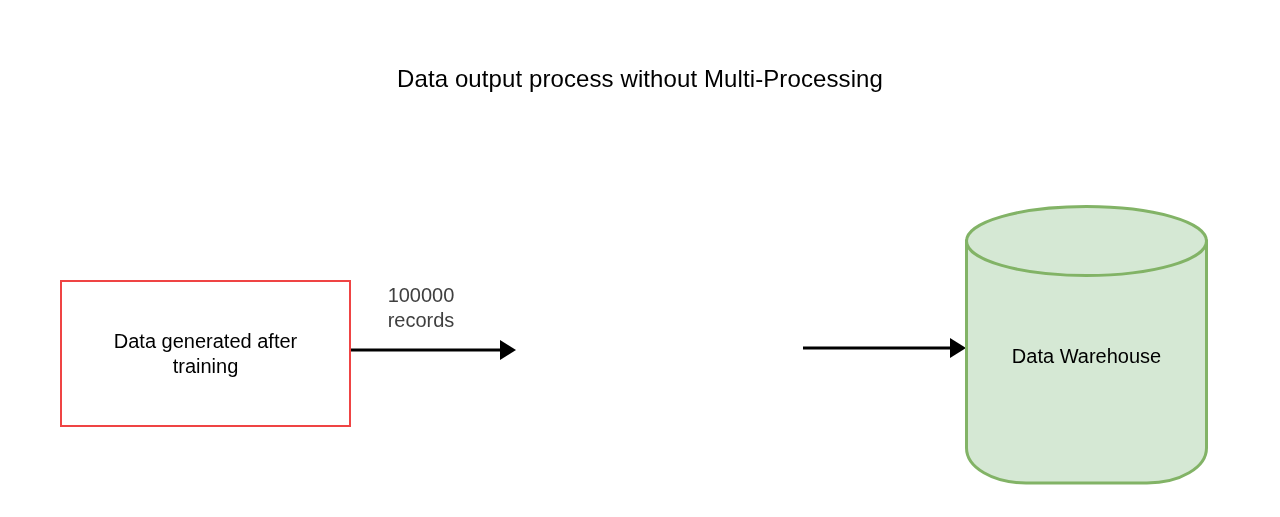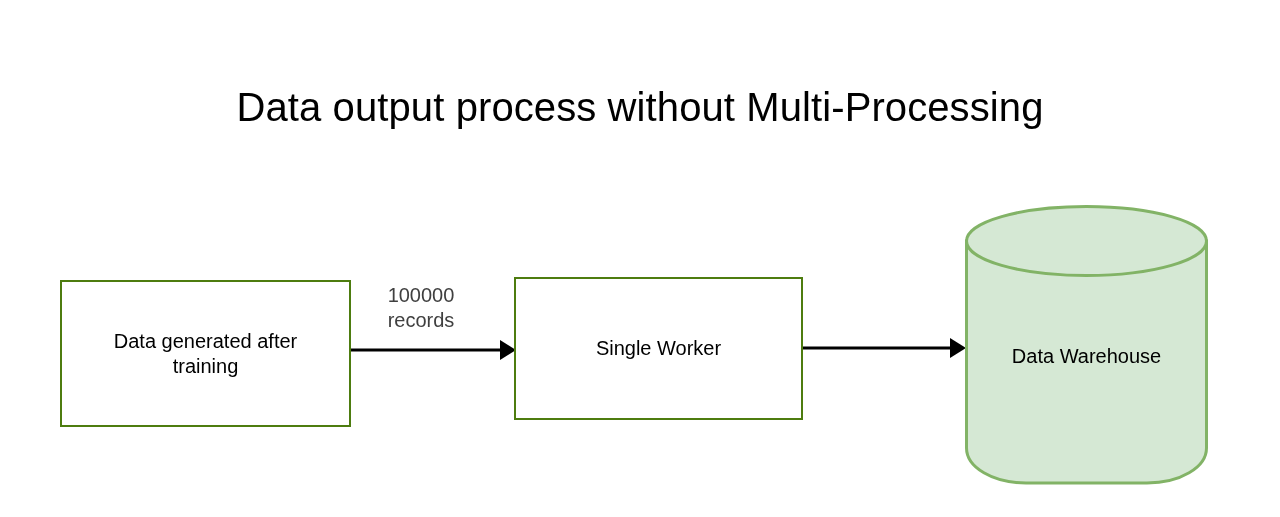--- a/index.html
+++ b/index.html
@@ -21,37 +21,37 @@
     left: 0;
     top: 0;
     width: 1280px;
     height: 517px;
   }
 
   
   .diagram-title {
     position: absolute;
     left: 0;
-    top: 88px;
+    top: 60px;
     width: 1280px;
     text-align: center;
-    font-size: 40px;
+    font-size: 24px;
     line-height: 38px;
     font-weight: 400;
     letter-spacing: 0.1px;
     color: #000000;
     white-space: pre;
   }
 
   
   .node-box {
     position: absolute;
     box-sizing: border-box;
     background: #ffffff;
-    border: 2px solid #4d7c0f;
+    border: 2px solid #ef4444;
     display: flex;
     align-items: center;
     justify-content: center;
     text-align: center;
   }
   .node-box .node-label {
     font-size: 20px;
     line-height: 25px;
     color: #000000;
     padding: 0 10px;
@@ -153,23 +153,20 @@
       <line class="edge-line" x1="803" y1="348" x2="950" y2="348"></line>
       <polygon class="edge-head" points="950,338 966,348 950,358"></polygon>
     </g>
   </svg>
 
   <div class="node-box" id="node-data-generated">
     <span class="node-label">Data generated after
 training</span>
   </div>
 
-  <div class="node-box" id="node-single-worker">
-    <span class="node-label">Single Worker</span>
-  </div>
 
   <div id="node-data-warehouse">
     <svg width="245" height="281" viewBox="0 0 245 281" xmlns="http://www.w3.org/2000/svg">
       <path d="M 2.5 37 L 2.5 244 C 2.5 263.5 29 279 62 279 L 183 279 C 216 279 242.5 263.5 242.5 244 L 242.5 37 Z" fill="#d5e8d4" stroke="#82b366" stroke-width="3"></path>
       <ellipse cx="122.5" cy="37" rx="120" ry="34.5" fill="#d5e8d4" stroke="#82b366" stroke-width="3"></ellipse>
     </svg>
     <span class="node-label">Data Warehouse</span>
   </div>
 
   <div class="edge-label" id="edge-label-records">100000

